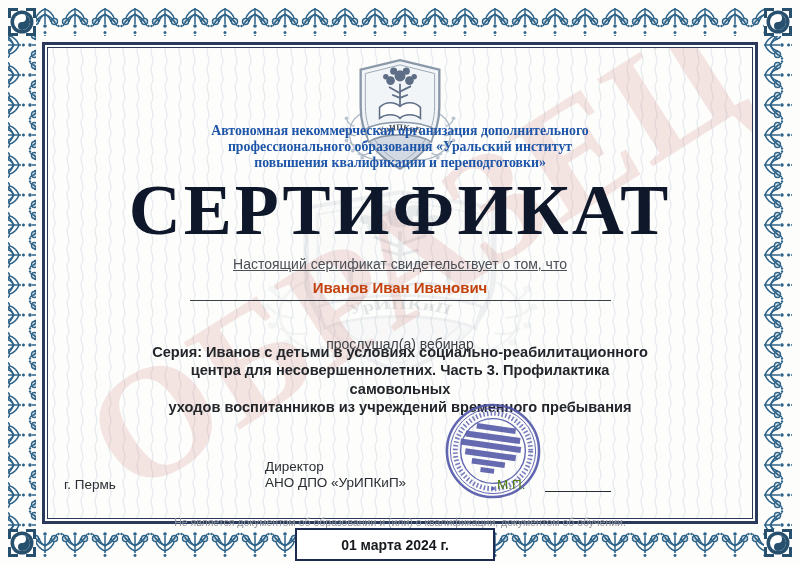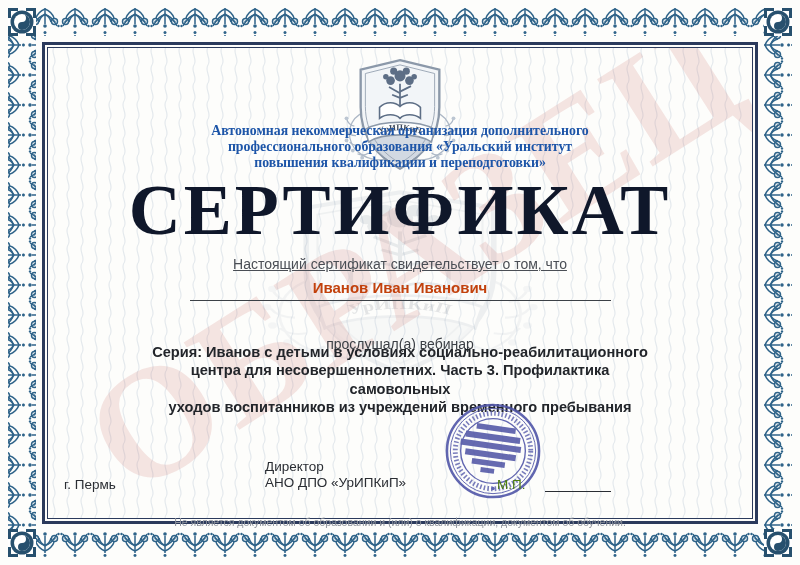--- a/index.html
+++ b/index.html
@@ -210,14 +210,17 @@
 
   <div class="abs city">г. Пермь</div>
   <div class="abs director">
     <div>Директор</div>
     <div>АНО ДПО «УрИПКиП»</div>
   </div>
   <div class="abs mp">М.П.</div>
   <div class="abs sig"></div>
   <div class="abs disclaimer">Не является документом об образовании и (или) о квалификации, документом об обучении.</div>
 
+  <div class="abs datebox">
+    <span>01 марта 2024 г.</span>
+  </div>
 
 </div>
 
 </body></html>

